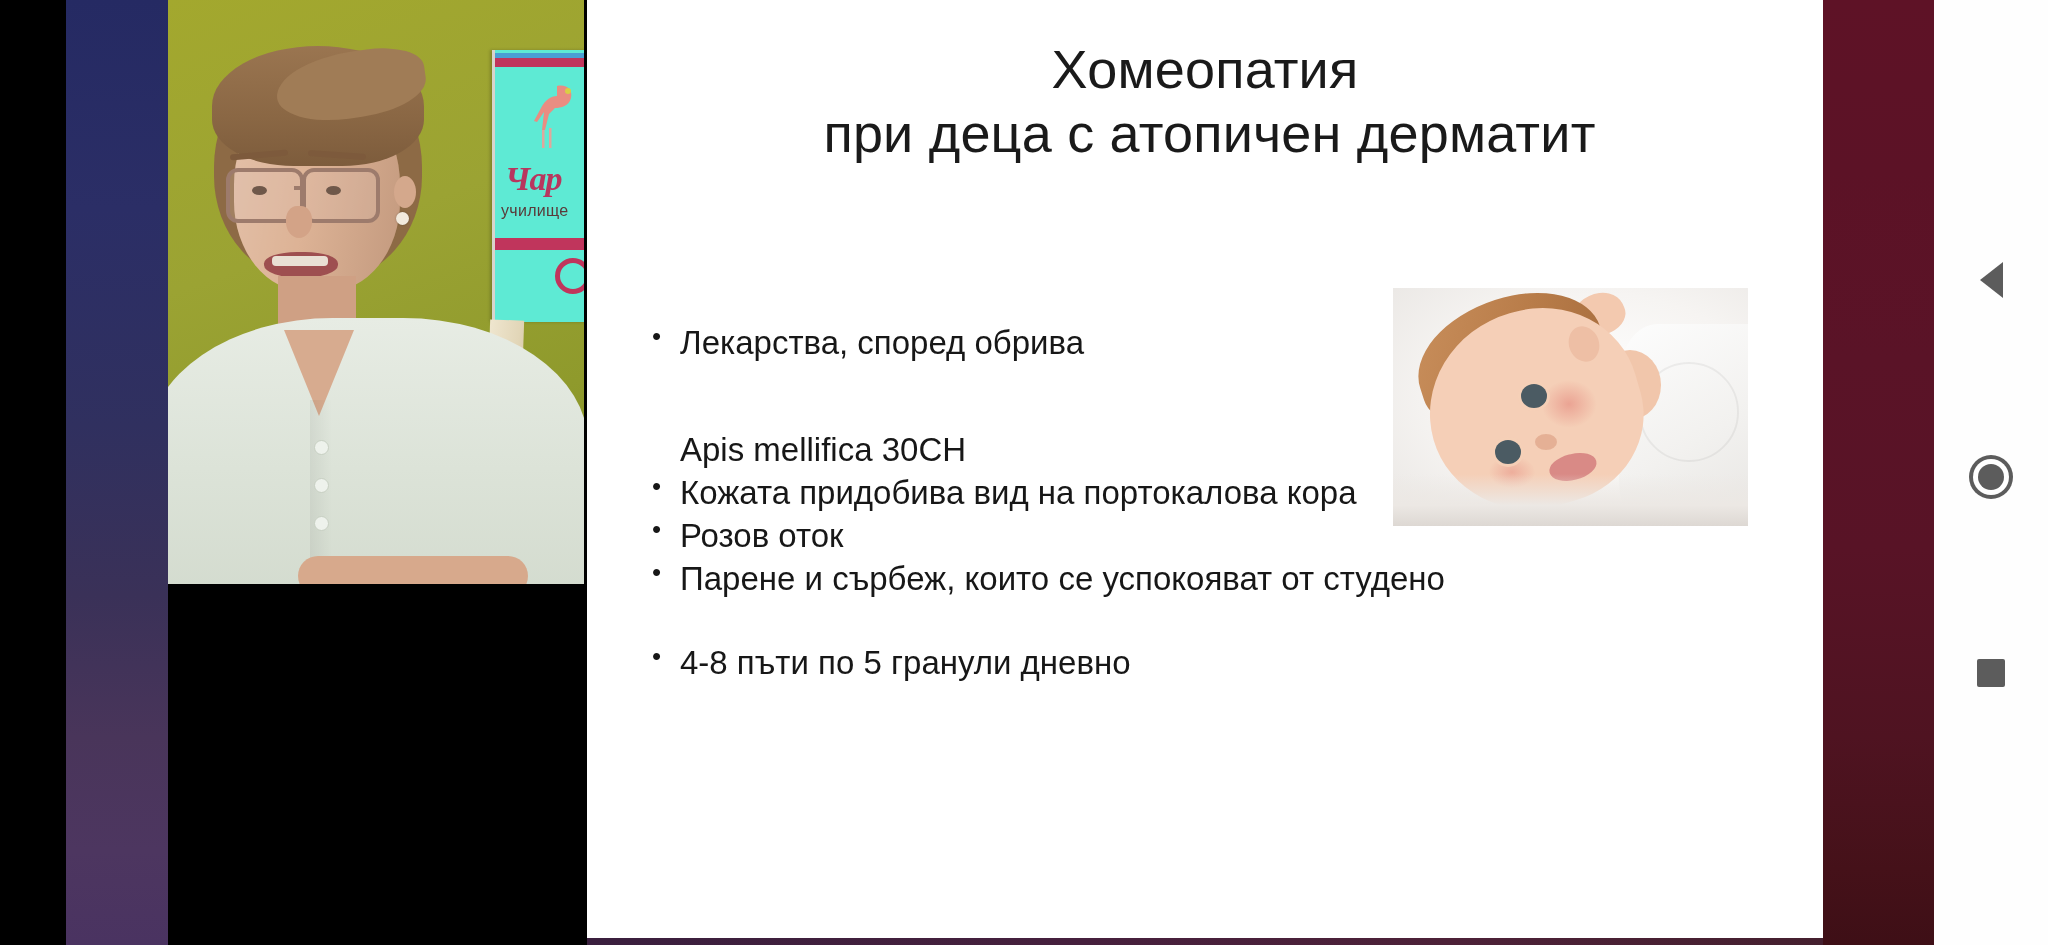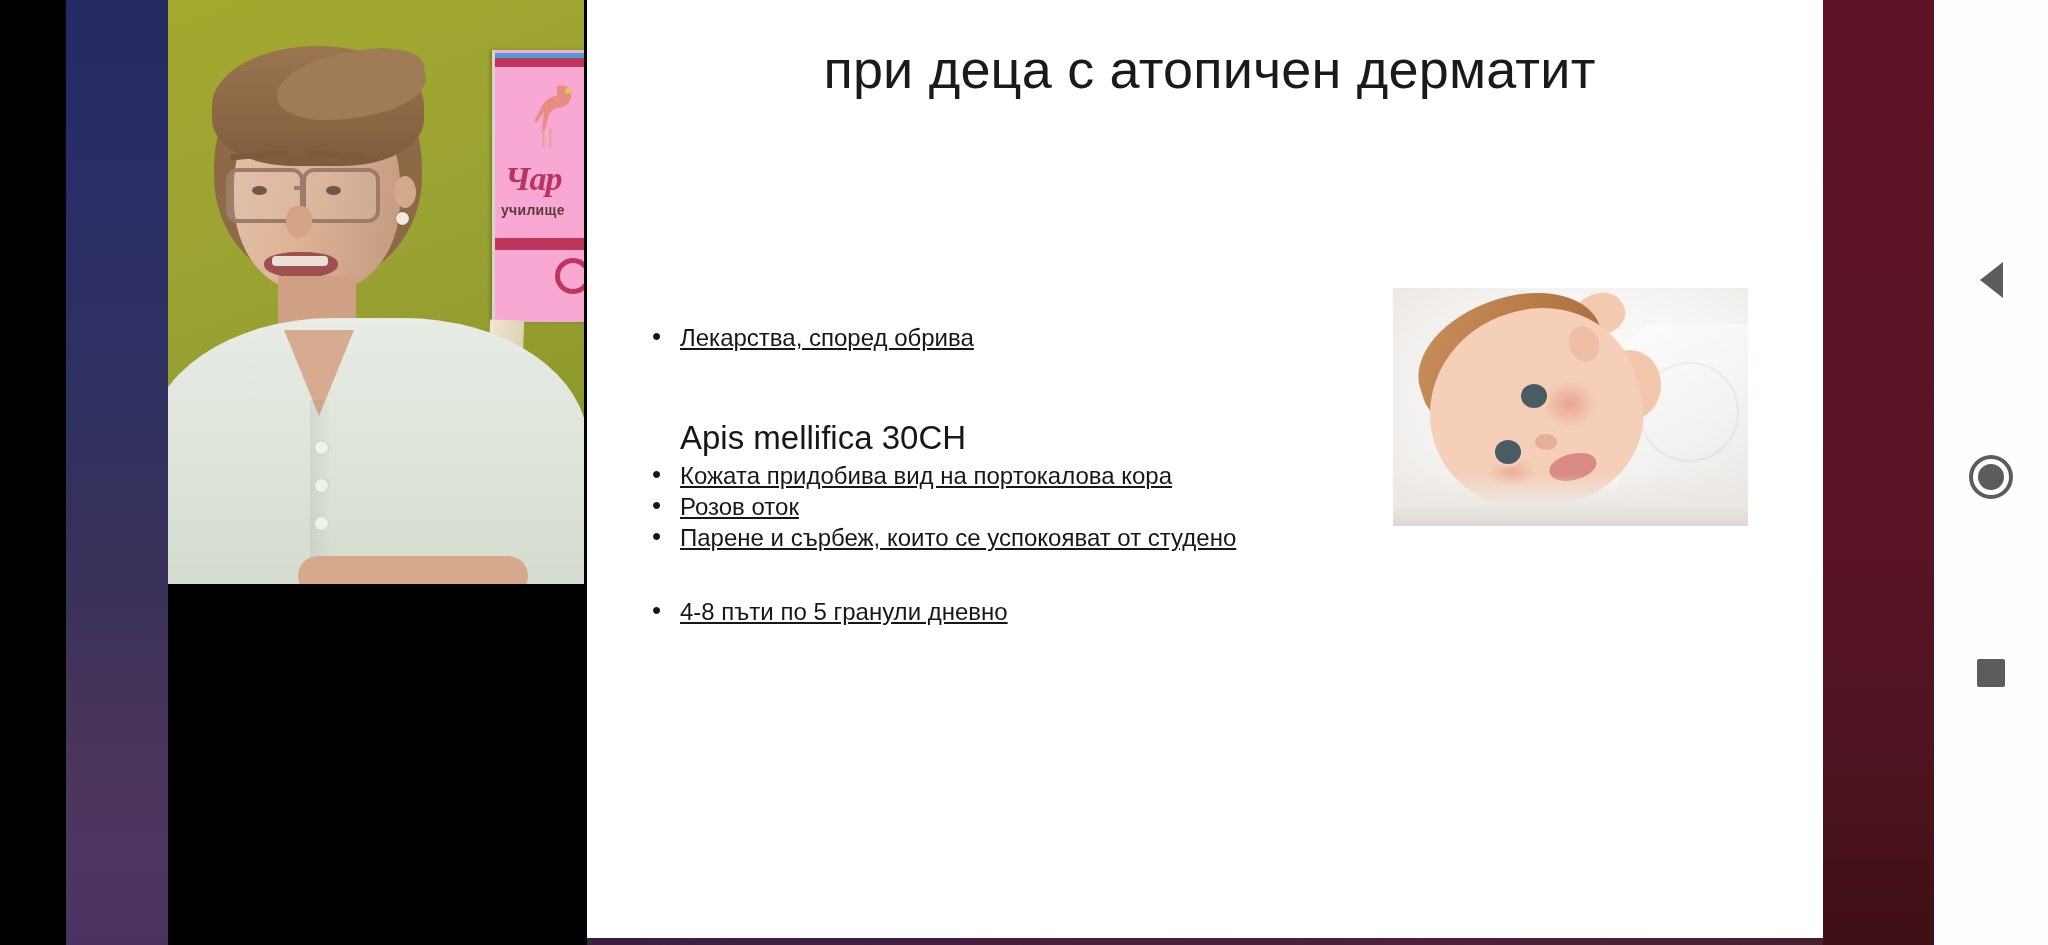--- a/index.html
+++ b/index.html
@@ -73,21 +73,21 @@
     inset: 0;
     background: linear-gradient(160deg, #a3a82e 0%, #9ba333 40%, #8f9a2c 72%, #7f8b25 100%);
   }
   
   .poster {
     position: absolute;
     left: 324px;
     top: 50px;
     width: 104px;
     height: 272px;
-    background: #f9a8d4;
+    background: #5eead4;
     border-left: 3px solid #d9d4cc;
     box-shadow: -2px 0 3px rgba(0,0,0,.20);
     overflow: hidden;
   }
   .poster-band-top {
     position: absolute; left: 0; top: 8px; width: 100%; height: 9px;
     background: #c0355c;
   }
   .poster-band-topthin {
     position: absolute; left: 0; top: 3px; width: 100%; height: 5px;
@@ -100,22 +100,22 @@
     position: absolute; left: 10px; top: 110px;
     font-family: "Liberation Serif", serif;
     font-style: italic;
     font-weight: 700;
     font-size: 34px;
     color: #b8365e;
     letter-spacing: -1px;
   }
   .poster-sub {
     position: absolute; left: 6px; top: 152px;
-    font-size: 14px;
-    font-weight: 700;
+    font-size: 16px;
+    font-weight: 400;
     color: #5a3a3a;
     letter-spacing: .3px;
   }
   .poster-band-bot {
     position: absolute; left: 0; top: 188px; width: 100%; height: 12px;
     background: #c0355c;
   }
   .poster-o {
     position: absolute; left: 60px; top: 208px;
     width: 26px; height: 26px;
@@ -288,26 +288,25 @@
   .slide-title .line2 { display: block; padding-left: 9px; }
 
   .bullets {
     position: absolute;
     left: 57px;
     top: 322px;
     width: 1020px;
     color: #171717;
   }
   .bl {
-    font-size: 24px;
+    font-size: 33px;
     line-height: 1.30;
     padding-left: 36px;
     position: relative;
     white-space: nowrap;
-    text-decoration: underline;
   }
   .bl::before {
     content: "•";
     position: absolute;
     left: 8px;
     top: -2px;
     font-size: 26px;
   }
   .nobullet {
     font-size: 33px;
@@ -526,20 +525,21 @@
     <div class="btn2"></div>
     <div class="btn3"></div>
     <div class="arm"></div>
   </div>
 
   <div class="video-black-bottom"></div>
 
   <div id="slide">
 
     <div class="slide-title">
+      <span>Хомеопатия</span>
       <span class="line2">при деца с атопичен дерматит</span>
     </div>
 
     <div class="bullets" id="bullets">
         <div class="bl">Лекарства, според обрива</div>
         <div class="spacer-md"></div>
         <div class="nobullet">Apis mellifica 30CH</div>
         <div class="bl">Кожата придобива вид на портокалова кора</div>
         <div class="bl">Розов оток</div>
         <div class="bl">Парене и сърбеж, които се успокояват от студено</div>

